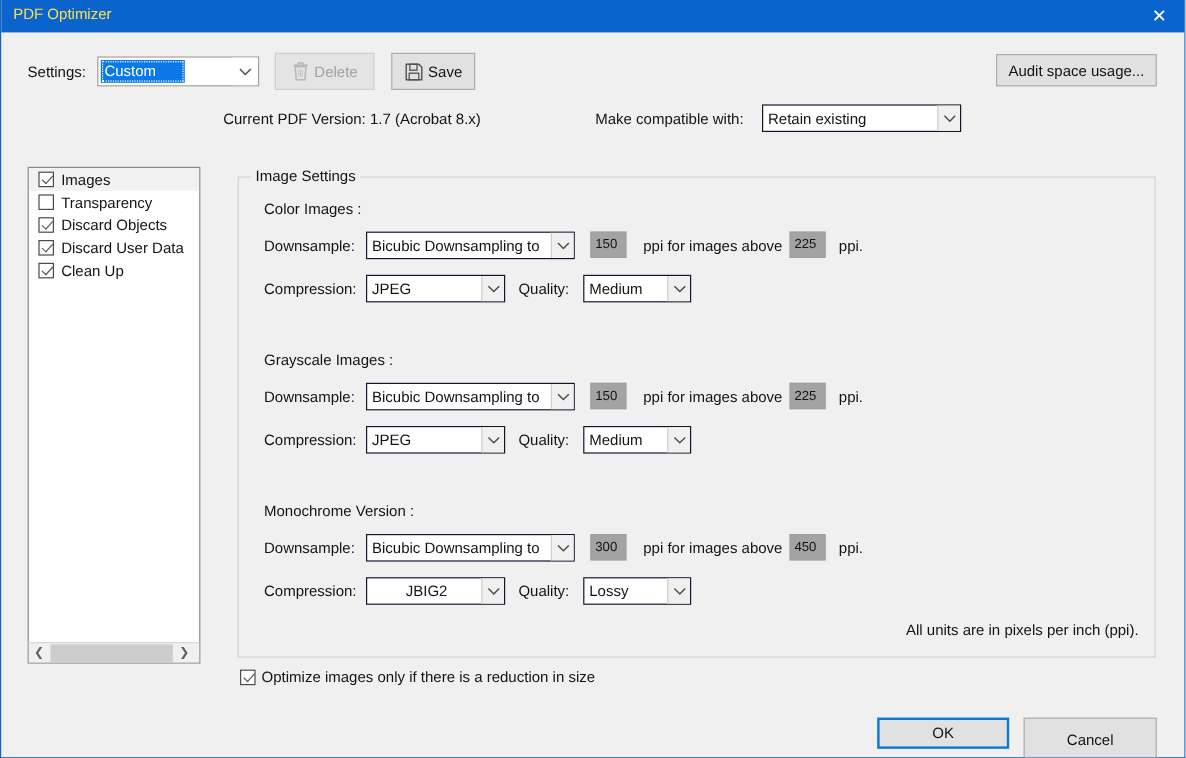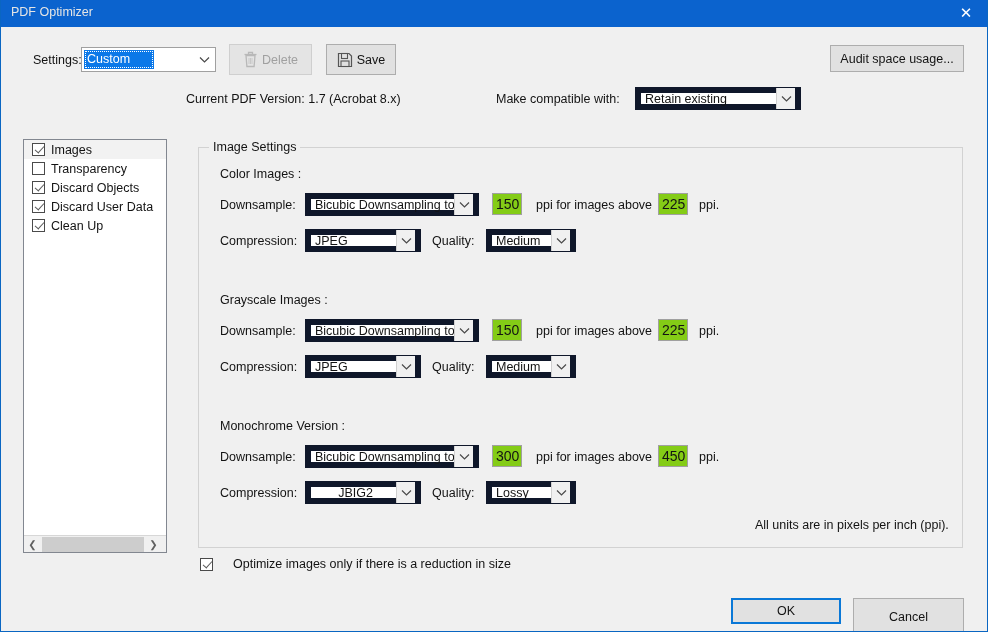--- a/index.html
+++ b/index.html
@@ -28,21 +28,21 @@
     position: absolute;
     left: 0; top: 0;
     width: 988px; height: 27px;
     background: #0b63ce;
     color: #ffffff;
   }
   #titlebar .title-text {
     position: absolute;
     left: 10px; top: 5px;
     font-size: 12.5px;
-    color: #e5e5e5;
+    color: #fde047;
     white-space: nowrap;
   }
   #close-btn {
     position: absolute;
     right: 0; top: 0;
     width: 46px; height: 27px;
     display: flex; align-items: center; justify-content: center;
     color: #ffffff;
     font-size: 15px;
     line-height: 1;
@@ -52,21 +52,21 @@
   
   .lbl {
     position: absolute;
     white-space: nowrap;
     font-size: 12.5px;
     color: #131313;
   }
   .combo {
     position: absolute;
     background: #ffffff;
-    border: 6px solid #0f172a;
+    border: 1px solid #0f172a;
     height: 23px;
     display: flex;
     align-items: center;
     cursor: default;
   }
   .combo .combo-text {
     flex: 1 1 auto;
     padding-left: 4px;
     font-size: 12.5px;
     color: #131313;
@@ -79,24 +79,24 @@
     height: 21px;
     background: #f0f0f0;
     border-left: 1px solid #cfcfcf;
     display: flex;
     align-items: center;
     justify-content: center;
   }
   .combo .combo-arrow svg { display: block; }
   .txtbox {
     position: absolute;
-    background: #84cc16;
+    background: #a3a3a3;
     border: 1px solid #a0a0a0;
     height: 22px;
-    font-size: 14px;
+    font-size: 11px;
     color: #131313;
     padding-left: 3px;
     line-height: 20px;
     white-space: nowrap;
     overflow: hidden;
     cursor: text;
   }
   .btn {
     position: absolute;
     background: #e1e1e1;
@@ -211,36 +211,35 @@
     color: #131313;
     white-space: nowrap;
   }
   
   #optimize-row {
     position: absolute;
     left: 199px; top: 557px;
     display: flex;
     align-items: center;
     cursor: default;
-    gap: 15px;
   }
   #optimize-row .cbox { margin-right: 5px; }
   #optimize-row .opt-label { font-size: 12.5px; color: #131313; white-space: nowrap; }
 </style>
 </head>
 <body>
 
 <div id="window">
 
   <div id="titlebar">
     <div class="title-text">PDF Optimizer</div>
     <div id="close-btn">✕</div>
   </div>
 
-  <div class="lbl" style="left:22px; top:53px;margin-left:10px;">Settings:</div>
+  <div class="lbl" style="left:22px; top:53px;">Settings:</div>
 
   <div class="combo" id="settings-combo">
     <div class="combo-text">Custom</div>
     <div class="combo-arrow">
       <svg width="11" height="7" viewBox="0 0 11 7">
           <path d="M1 1.5 L5.5 6 L10 1.5" fill="none" stroke="#4a4a4a" stroke-width="1.2"></path>
         </svg>
     </div>
   </div>
 

